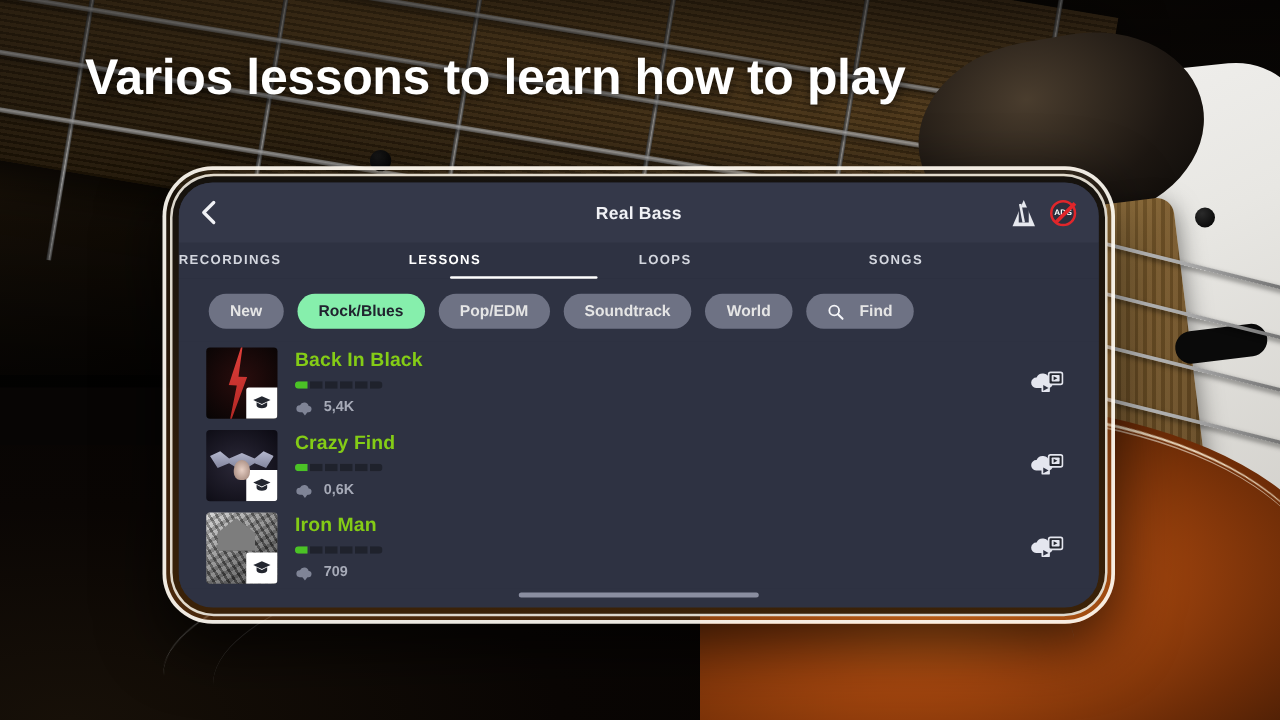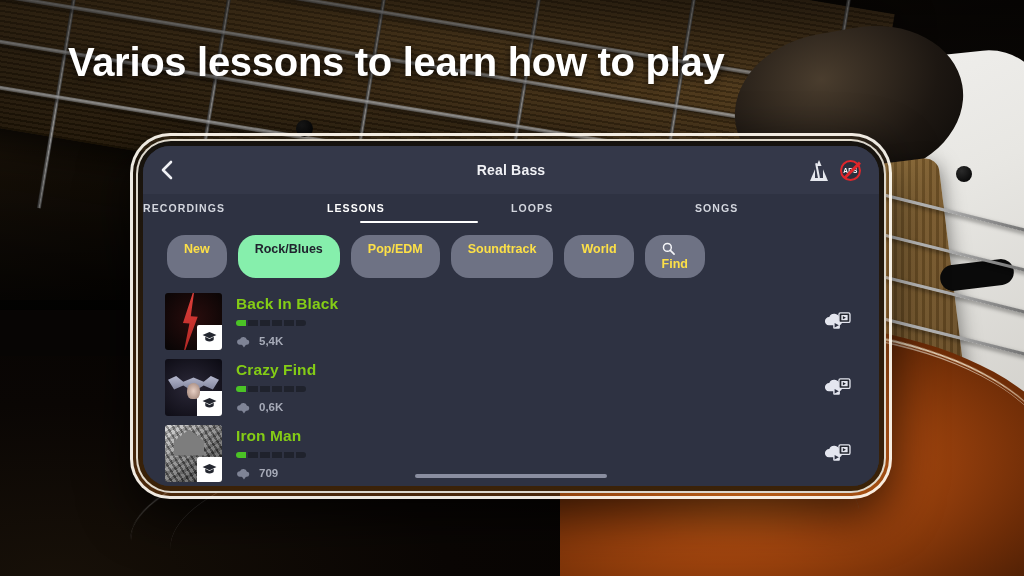--- a/index.html
+++ b/index.html
@@ -212,26 +212,26 @@
     content:""; position:absolute; left:50%; transform:translateX(-50%);
     bottom:0; width:118px; height:2.5px; background:#fff; border-radius:2px;
   }
 
   
   .chips{
     display:flex; gap:11px; padding:12px 24px 10px 24px;
     background:#2e3242;
   }
   .chip{
-    background:#6e7284; color:#fde047;
+    background:#6e7284; color:#e5e5e5;
     border-radius:18px; padding:7px 17px;
     font-size:12.5px; font-weight:700; cursor:pointer; white-space:nowrap;
   }
   .chip.active{ background:#86efac; color:#20232e; }
-  .chip.find{ display:flex; align-items:flex-start; gap:2px;flex-direction:column; }
+  .chip.find{ display:flex; align-items:flex-end; gap:13px; }
   .chip.find svg{ display:block; }
 
   
   .list{ background:#2e3242; padding:0 22px; }
   .row{
     display:flex; align-items:center; gap:14px;
     padding:5px 0; height:66px; cursor:pointer;
   }
   .art{
     width:57px; height:57px; border-radius:3px; position:relative;

